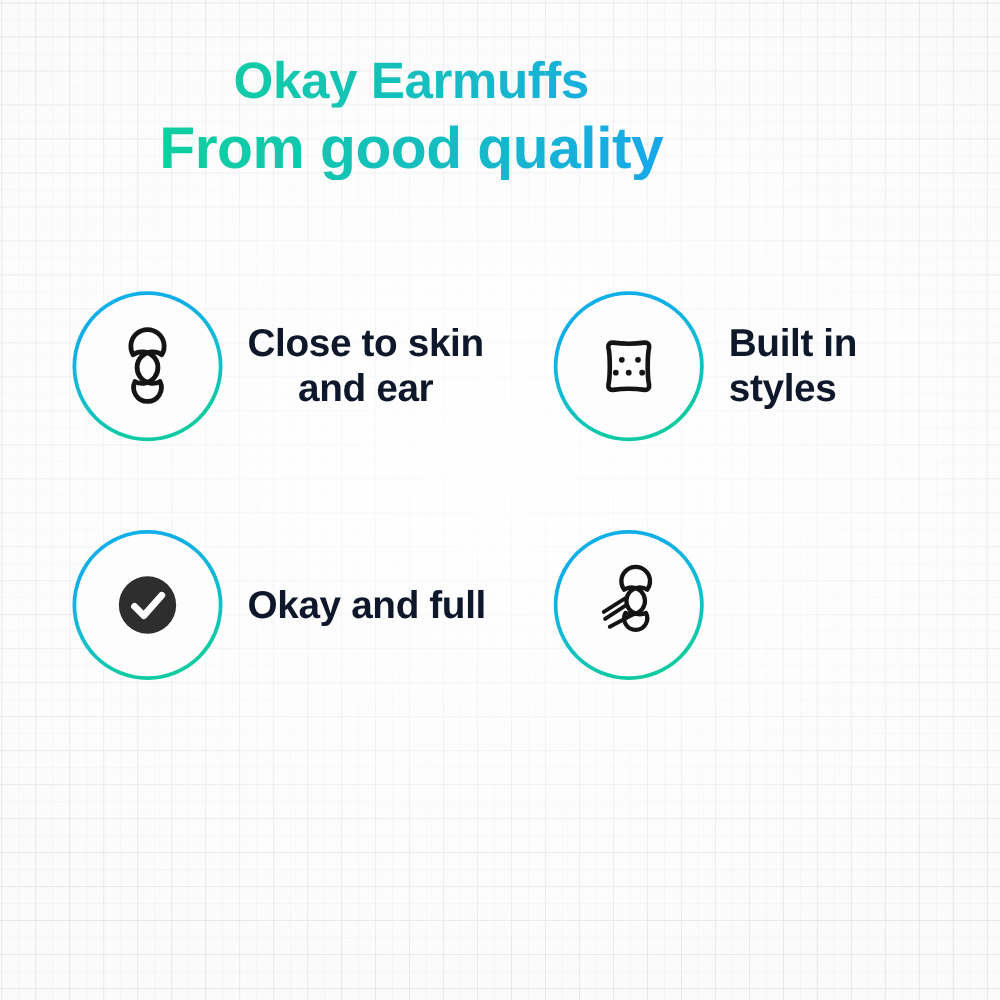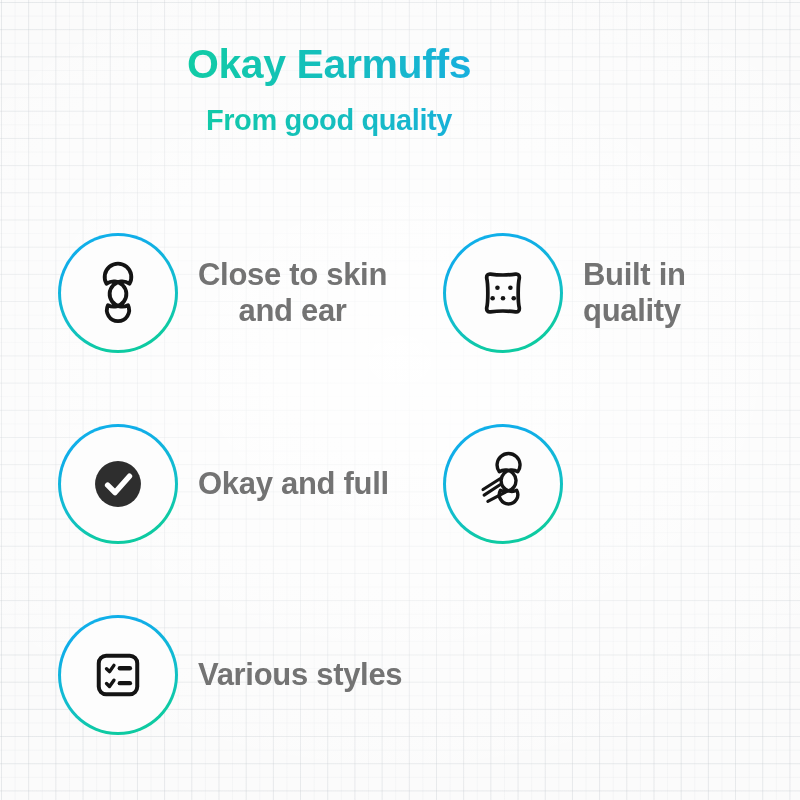--- a/index.html
+++ b/index.html
@@ -58,21 +58,21 @@
     font-size: 41px;
     font-weight: bold;
     background-image: linear-gradient(95deg, #11d39b 0%, #10cda2 26%, #16bcc2 55%, #18a9ea 80%, #1f9cf5 100%);
     -webkit-background-clip: text;
     background-clip: text;
     color: transparent;
     -webkit-text-fill-color: transparent;
     white-space: nowrap;
   }
   #headline-line-1 { font-size: 41px; padding-left: 6px; }
-  #headline-line-2 { font-size: 29px; margin-top: 19px; padding-left: 6px; }
+  #headline-line-2 { font-size: 47px; margin-top: 7px; padding-left: 6px; }
 
   
   #features {
     position: absolute;
     top: 233px;
     left: 0;
     width: 800px;
     height: 520px;
   }
   .feature {
@@ -111,21 +111,21 @@
     width: 74px;
     height: 74px;
     display: block;
   }
 
   
   .feature-label {
     margin-left: 20px;
     font-size: 31px;
     font-weight: 600;
-    color: #737373;
+    color: #0f172a;
     line-height: 1.13;
     letter-spacing: -0.3px;
     white-space: pre-line;
   }
   .label-center { text-align: center; }
   .label-left   { text-align: left; }
   .label-2line  { margin-top: -1px; }
 </style>
 </head>
 <body>
@@ -166,21 +166,21 @@
                  C56 26 44 26 33 24.5
                  C29.5 24 27.5 26.5 28 30 Z" fill="none" stroke="#141414" stroke-width="5" stroke-linejoin="round"></path>
         <circle cx="42.5" cy="43" r="3.1" fill="#141414"></circle>
         <circle cx="60" cy="43" r="3.1" fill="#141414"></circle>
         <circle cx="36" cy="57" r="3.1" fill="#141414"></circle>
         <circle cx="50" cy="57" r="3.1" fill="#141414"></circle>
         <circle cx="64.5" cy="57" r="3.1" fill="#141414"></circle>
       </svg>
     </div>
     <div class="feature-label label-left label-2line">Built in
-quality</div>
+styles</div>
   </div>
 
   <div class="feature feature-col-left feature-row-2">
     <div class="icon-circle">
       <svg class="icon-glyph" viewBox="0 0 100 100">
         <circle cx="50" cy="50" r="31" fill="#2e2e2e"></circle>
         <path d="M36 51.5 L46 61.5 L65.5 39.5" fill="none" stroke="#ffffff" stroke-width="7.4" stroke-linecap="round" stroke-linejoin="round"></path>
       </svg>
     </div>
     <div class="feature-label label-left">Okay and full</div>
@@ -193,26 +193,14 @@
                  A12.5 12.5 0 1 0 68.5 58.5
                  A14.5 14.5 0 1 1 70 33.5
                  A15.5 15.5 0 1 0 45 33.5 Z" fill="none" stroke="#141414" stroke-width="4.6" stroke-linecap="round" stroke-linejoin="round"></path>
         <path d="M46.5 42.5 L23 57.5" fill="none" stroke="#141414" stroke-width="4.2" stroke-linecap="round"></path>
         <path d="M46 51 L24.5 65" fill="none" stroke="#141414" stroke-width="4.2" stroke-linecap="round"></path>
         <path d="M54 60.5 L29.5 73.5" fill="none" stroke="#141414" stroke-width="4.2" stroke-linecap="round"></path>
       </svg>
     </div>
   </div>
 
-  <div class="feature feature-col-left feature-row-3">
-    <div class="icon-circle">
-      <svg class="icon-glyph" viewBox="0 0 100 100">
-        <rect x="24" y="24" width="52" height="52" rx="10" ry="10" fill="none" stroke="#141414" stroke-width="5.4"></rect>
-        <path d="M34.5 41.5 L38.5 45.5 L44.5 37" fill="none" stroke="#141414" stroke-width="4.6" stroke-linecap="round" stroke-linejoin="round"></path>
-        <path d="M34.5 61.5 L38.5 65.5 L44.5 57" fill="none" stroke="#141414" stroke-width="4.6" stroke-linecap="round" stroke-linejoin="round"></path>
-        <path d="M52.5 41 L66 41" fill="none" stroke="#141414" stroke-width="6" stroke-linecap="round"></path>
-        <path d="M52.5 61 L66 61" fill="none" stroke="#141414" stroke-width="6" stroke-linecap="round"></path>
-      </svg>
-    </div>
-    <div class="feature-label label-left">Various styles</div>
-  </div>
 
 </div>
 
 </body></html>

